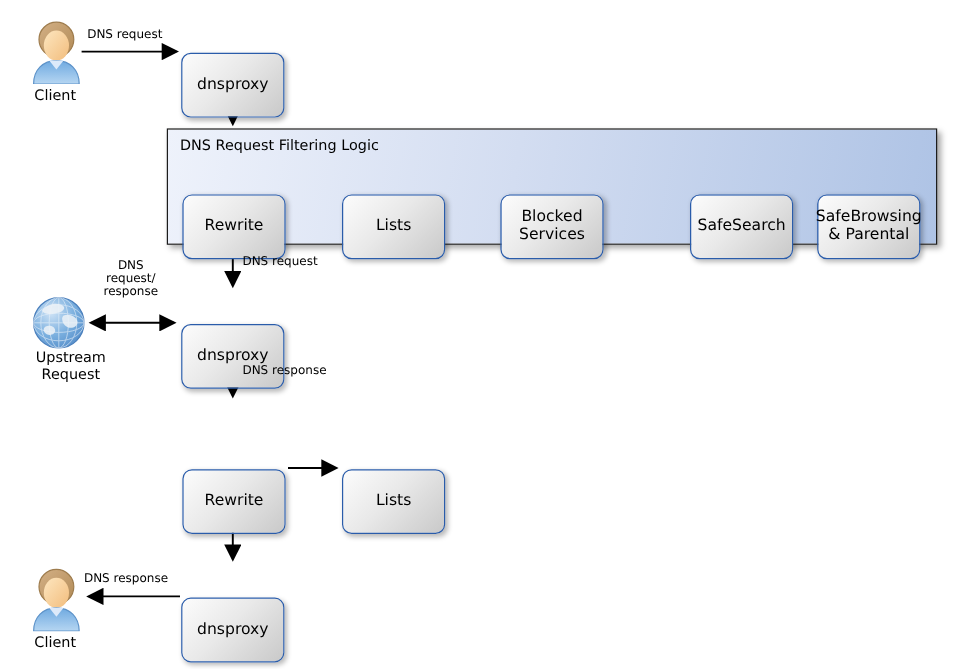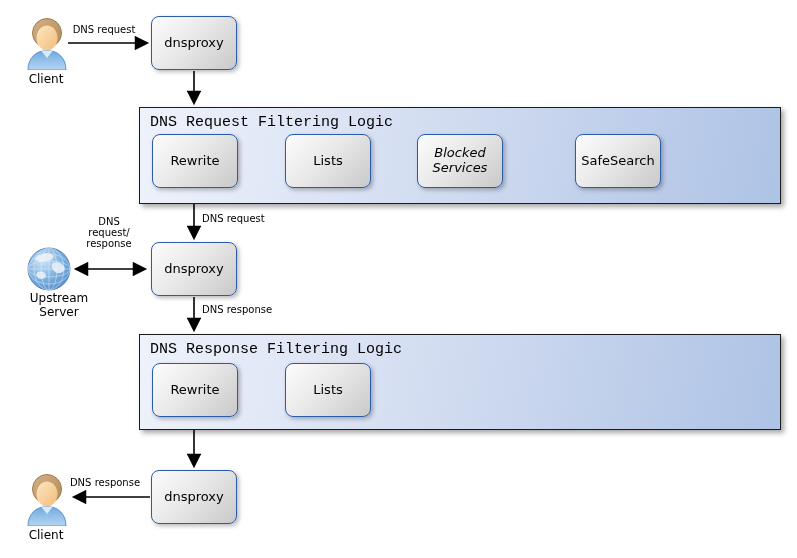--- a/index.html
+++ b/index.html
@@ -21,42 +21,42 @@
     width: 642px;
     border: 1.6px solid #1c1c1c;
     background: linear-gradient(100deg, #eef2fb 0%, #d3ddf1 45%, #aec3e5 100%);
     box-shadow: 3px 3px 5px rgba(0,0,0,0.35);
     box-sizing: border-box;
   }
   .panel-title {
     position: absolute;
     left: 10px;
     top: 6px;
-    font-size: 15px;
+    font-size: 12px;
     white-space: nowrap;
-    font-family: Liberation Mono, monospace;
   }
 
   
   .node {
     position: absolute;
     width: 86px;
     height: 54px;
     border: 1.6px solid #2a5caa;
     border-radius: 8px;
     background: linear-gradient(135deg, #fcfcfc 0%, #e9e9e9 45%, #c9c9c9 100%);
     box-shadow: 2px 2px 4px rgba(0,0,0,0.28);
     box-sizing: border-box;
     display: flex;
     align-items: center;
     justify-content: center;
     text-align: center;
     font-size: 13px;
     line-height: 1.15;
     white-space: pre-line;
+    margin-top: 28px;
   }
 
   .edge-label {
     position: absolute;
     font-size: 10px;
     line-height: 1.12;
     white-space: pre-line;
   }
   .center { text-align: center; }
 
@@ -131,26 +131,30 @@
 
   <div class="panel" style="top:107px; height:97px;">
     <div class="panel-title">DNS Request Filtering Logic</div>
   </div>
   <div class="node" style="left:152px; top:134px;">
     <span>Rewrite</span>
   </div>
   <div class="node" style="left:285px; top:134px;">
     <span>Lists</span>
   </div>
-  <div class="node" style="left:417px; top:134px;font-style:italic;">
+  <div class="node" style="left:417px; top:134px;">
     <span>Blocked
 Services</span>
   </div>
   <div class="node" style="left:575px; top:134px;">
     <span>SafeSearch</span>
+  </div>
+  <div class="node" style="left:681px; top:134px;">
+    <span>SafeBrowsing
+&amp; Parental</span>
   </div>
 
   <div class="edge-label" style="left:202px; top:213px;">DNS request</div>
 
   <div class="node" style="left:151px; top:242px;">
     <span>dnsproxy</span>
   </div>
 
   <svg class="abs" style="left:26px; top:246px;" width="46" height="46" viewBox="0 0 46 46">
     <defs>
@@ -169,31 +173,28 @@
       <line x1="2" y1="23" x2="44" y2="23"></line>
       <line x1="23" y1="2" x2="23" y2="44"></line>
     </g>
     <g fill="#eef3f8" opacity="0.85">
       <path d="M9,13 C13,7.5 20,6 25,8 C29,9.6 28,13 23,14.5 C17,16.2 11,16.5 9,13 Z"></path>
       <path d="M27,17 C32,15 38,18 38.5,22 C39,26 34,28.5 30,26.5 C26,24.5 24.5,19 27,17 Z"></path>
       <path d="M12,26 C16,24.5 20,26.5 20,29.5 C20,32.5 16,34 13,32.5 C10,31 9.5,27.5 12,26 Z"></path>
     </g>
   </svg>
   <div class="actor-label" style="left:9px; top:292px; width:100px;">Upstream
-Server</div>
+Request</div>
 
   <div class="edge-label center" style="left:72px; top:216px; width:74px;">DNS
 request/
 response</div>
 
   <div class="edge-label" style="left:202px; top:304px;">DNS response</div>
 
-  <div class="panel" style="top:334px; height:96px;">
-    <div class="panel-title">DNS Response Filtering Logic</div>
-  </div>
   <div class="node" style="left:152px; top:363px;">
     <span>Rewrite</span>
   </div>
   <div class="node" style="left:285px; top:363px;">
     <span>Lists</span>
   </div>
 
   <div class="node" style="left:151px; top:470px;">
     <span>dnsproxy</span>
   </div>

